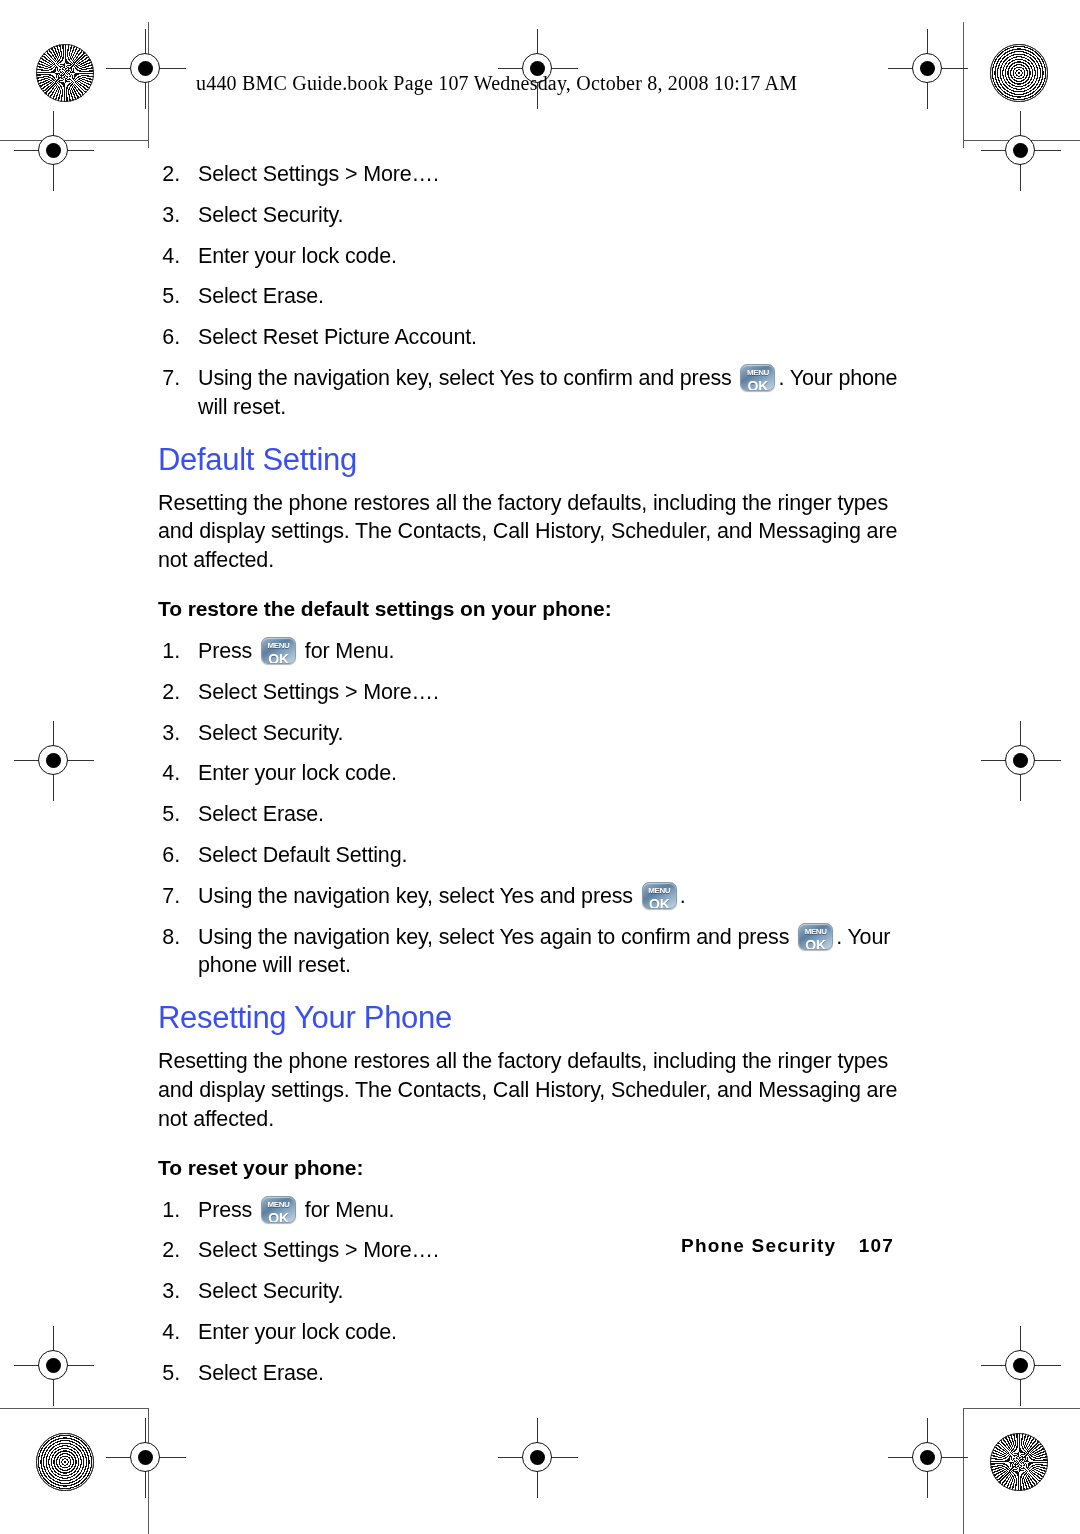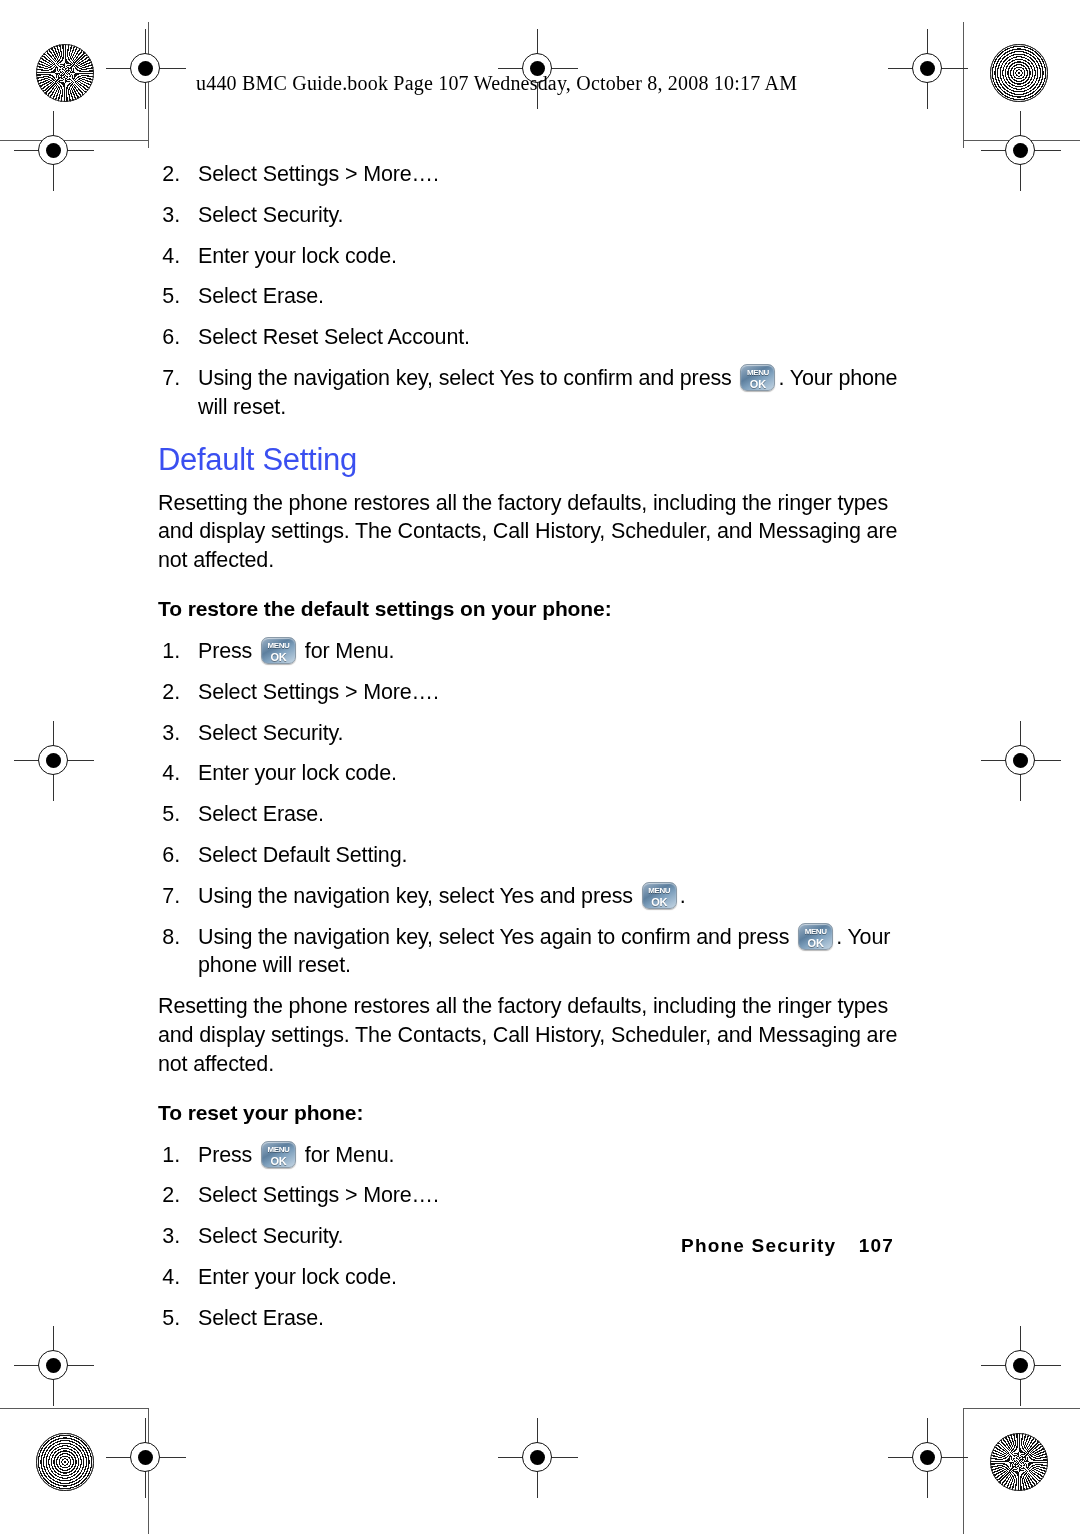--- a/index.html
+++ b/index.html
@@ -149,21 +149,21 @@
     position: absolute;
     left: 0; right: 0;
     text-align: center;
     color: #ffffff;
     font-family: "Liberation Sans", sans-serif;
     font-weight: bold;
     text-shadow: 0 1px 0 rgba(0,0,0,.35);
     line-height: 1;
   }
   .keycap .kl1 { top: 4.5px; font-size: 8px; letter-spacing: -0.4px; }
-  .keycap .kl2 { top: 14px; font-size: 11px; }
+  .keycap .kl2 { top: 14px; font-size: 14px; }
 
   h2.section {
     color: #3a4ff0;
     font-size: 31px;
     font-weight: normal;
     margin: 20px 0 8px 0;
     letter-spacing: -0.3px;
   }
 
   p.para {
@@ -305,21 +305,21 @@
       <li class="step">
         <span class="num">4.</span>
         <span class="txt"><span>Enter your lock code.</span></span>
       </li>
       <li class="step">
         <span class="num">5.</span>
         <span class="txt"><span>Select </span><b>Erase</b><span>.</span></span>
       </li>
       <li class="step">
         <span class="num">6.</span>
-        <span class="txt"><span>Select </span><b>Reset Select Account</b><span>.</span></span>
+        <span class="txt"><span>Select </span><b>Reset Picture Account</b><span>.</span></span>
       </li>
       <li class="step">
         <span class="num">7.</span>
         <span class="txt"><span>Using the navigation key, select </span><b>Yes</b><span> to confirm and press </span><span class="keycap"><span class="kl1">MENU</span><span class="kl2">OK</span></span><span>. Your phone will reset.</span></span>
       </li>
     </ol>
 
   <h2 class="section">Default Setting</h2>
   <p class="para">Resetting the phone restores all the factory defaults, including the ringer types and display settings. The Contacts, Call History, Scheduler, and Messaging are not affected.</p>
   <h3 class="leadin">To restore the default settings on your phone:</h3>
@@ -351,20 +351,21 @@
       <li class="step">
         <span class="num">7.</span>
         <span class="txt"><span>Using the navigation key, select </span><b>Yes</b><span> and press </span><span class="keycap"><span class="kl1">MENU</span><span class="kl2">OK</span></span><span>.</span></span>
       </li>
       <li class="step">
         <span class="num">8.</span>
         <span class="txt"><span>Using the navigation key, select </span><b>Yes</b><span> again to confirm and press </span><span class="keycap"><span class="kl1">MENU</span><span class="kl2">OK</span></span><span>. Your phone will reset.</span></span>
       </li>
     </ol>
 
+  <h2 class="section">Resetting Your Phone</h2>
   <p class="para">Resetting the phone restores all the factory defaults, including the ringer types and display settings. The Contacts, Call History, Scheduler, and Messaging are not affected.</p>
   <h3 class="leadin">To reset your phone:</h3>
   <ol class="olist" id="list-reset">
       <li class="step">
         <span class="num">1.</span>
         <span class="txt"><span>Press </span><span class="keycap"><span class="kl1">MENU</span><span class="kl2">OK</span></span><span> for </span><b>Menu.</b></span>
       </li>
       <li class="step">
         <span class="num">2.</span>
         <span class="txt"><span>Select </span><b>Settings &gt; More…</b><span>.</span></span>

